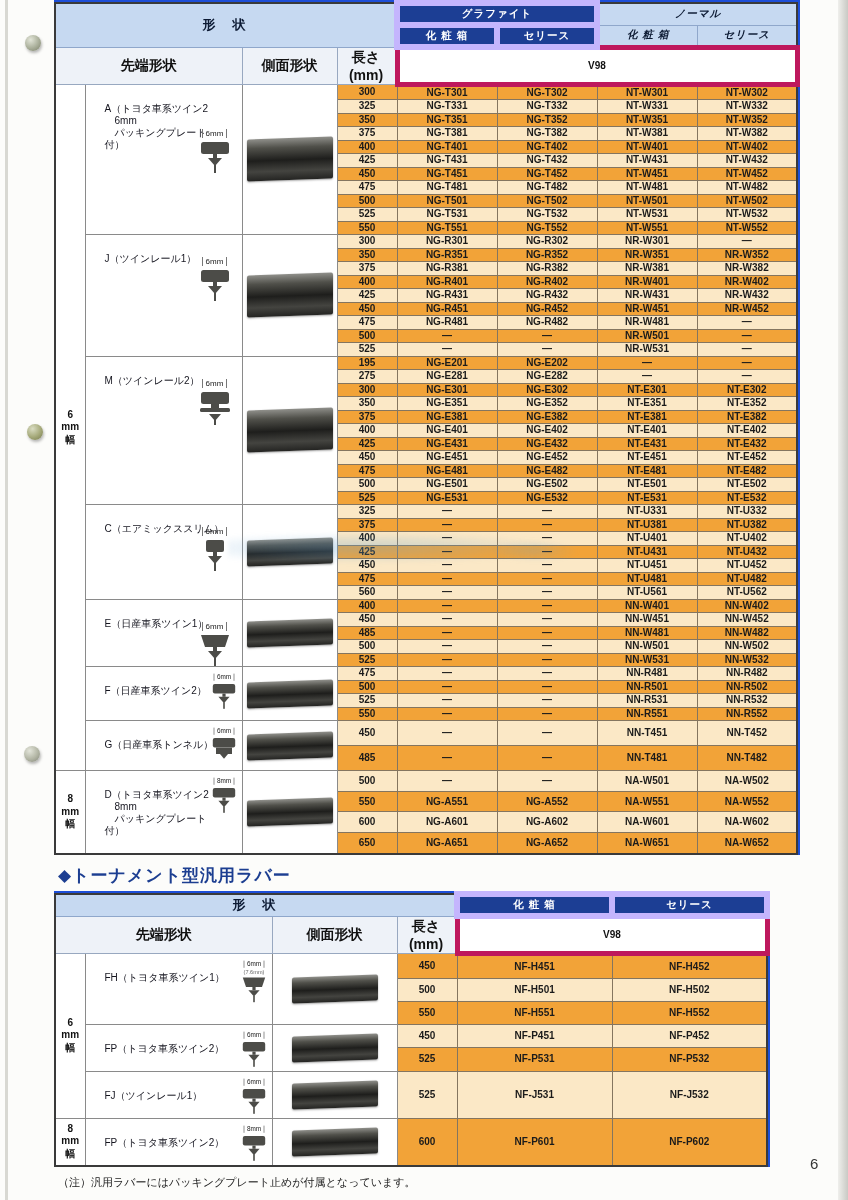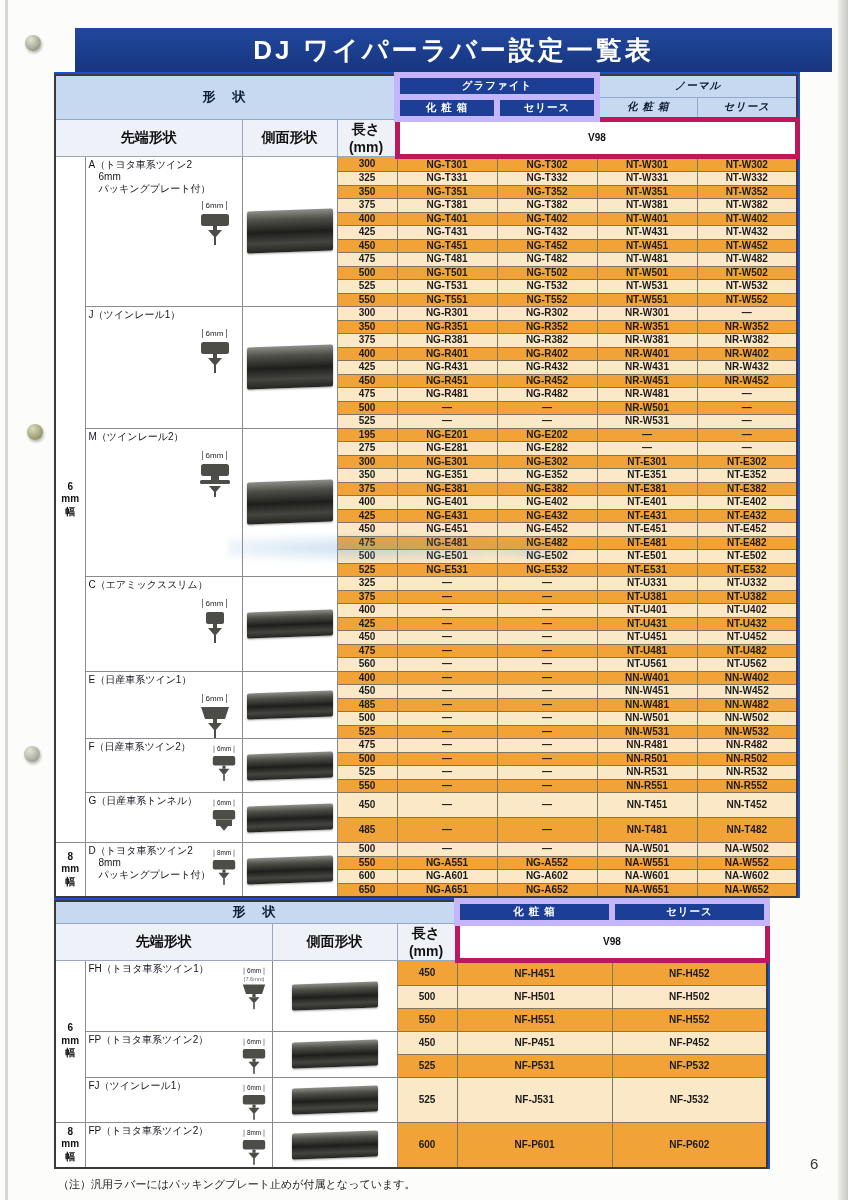--- a/index.html
+++ b/index.html
@@ -31,21 +31,21 @@
   .hsub{background:#eef2f8;font-size:14px;color:#111;border:1px solid #98a8c0;}
   .hv98{background:#fff;font-size:10px;color:#111;border:5px solid #be185d;}
 
   .tbl tbody td{border:1px solid #84755f;}
   .len,.part{font-size:10px;font-weight:700;color:#1b1b1b;text-align:center;
       height:12.5px;line-height:12px;padding:0;overflow:hidden;white-space:nowrap;}
   .orange{background:#f2a338;}
   .cream{background:#fbe8c6;}
   .band{background:#fff;border-color:#8a8a8a !important;font-size:10px;font-weight:700;color:#111;
       white-space:pre-line;text-align:center;line-height:1.25;vertical-align:middle;padding:0;}
-  .tip{background:#fff;border-color:#8a8a8a !important;vertical-align:top;position:relative;padding:0;}
+  .tip{background:#fff;border-color:#8a8a8a !important;vertical-align:top;position:relative;padding:16px;}
   .side{background:#fff;border-color:#8a8a8a !important;vertical-align:middle;padding:0;}
   .seclabel{font-size:10px;line-height:1.2;color:#15151f;text-align:left;padding:2px 0 0 3px;
       white-space:pre-line;font-weight:400;}
   .glyph{position:absolute;top:15px;right:7px;width:40px;text-align:center;}
   .tip.ml .glyph{top:37px;}
   .tip.sm .glyph{top:1px;right:2px;transform:scale(.8);transform-origin:top right;}
   .tip.ml.sm .glyph{top:1px;}
   .dim{font-size:8px;line-height:9px;color:#222;border-left:1px solid #777;border-right:1px solid #777;
       padding:0 3px;display:inline-block;}
   .dim2{font-size:7px;line-height:8px;color:#666;}
@@ -65,21 +65,20 @@
 
 <div class="page">
   <div class="edge-left"></div>
   <div class="edge-right"></div>
   <div class="hole hole1"></div>
   <div class="hole hole2"></div>
   <div class="hole hole3"></div>
   <div class="wm"></div>
   <div class="wm2"></div>
 
-  <div class="title-bar">DJ ワイパーラバー設定一覧表</div>
 
 
   <table class="tbl t1">
     <colgroup>
       <col style="width:30px">
         <col style="width:157px">
         <col style="width:95px">
         <col style="width:60px">
       <col style="width:100px">
         <col style="width:100px">
@@ -579,20 +578,21 @@
         <tr>
           <td class="len orange">650</td>
           <td class="part orange">NG-A651</td>
           <td class="part orange">NG-A652</td>
           <td class="part orange">NA-W651</td>
           <td class="part orange">NA-W652</td>
         </tr>
       </tbody>
   </table>
 
+  <div class="sec-title">◆トーナメント型汎用ラバー</div>
 
   <table class="tbl tg">
     <colgroup>
       <col style="width:30px">
         <col style="width:187px">
         <col style="width:125px">
         <col style="width:60px">
       <col style="width:155px">
         <col style="width:155px">
     </colgroup>

